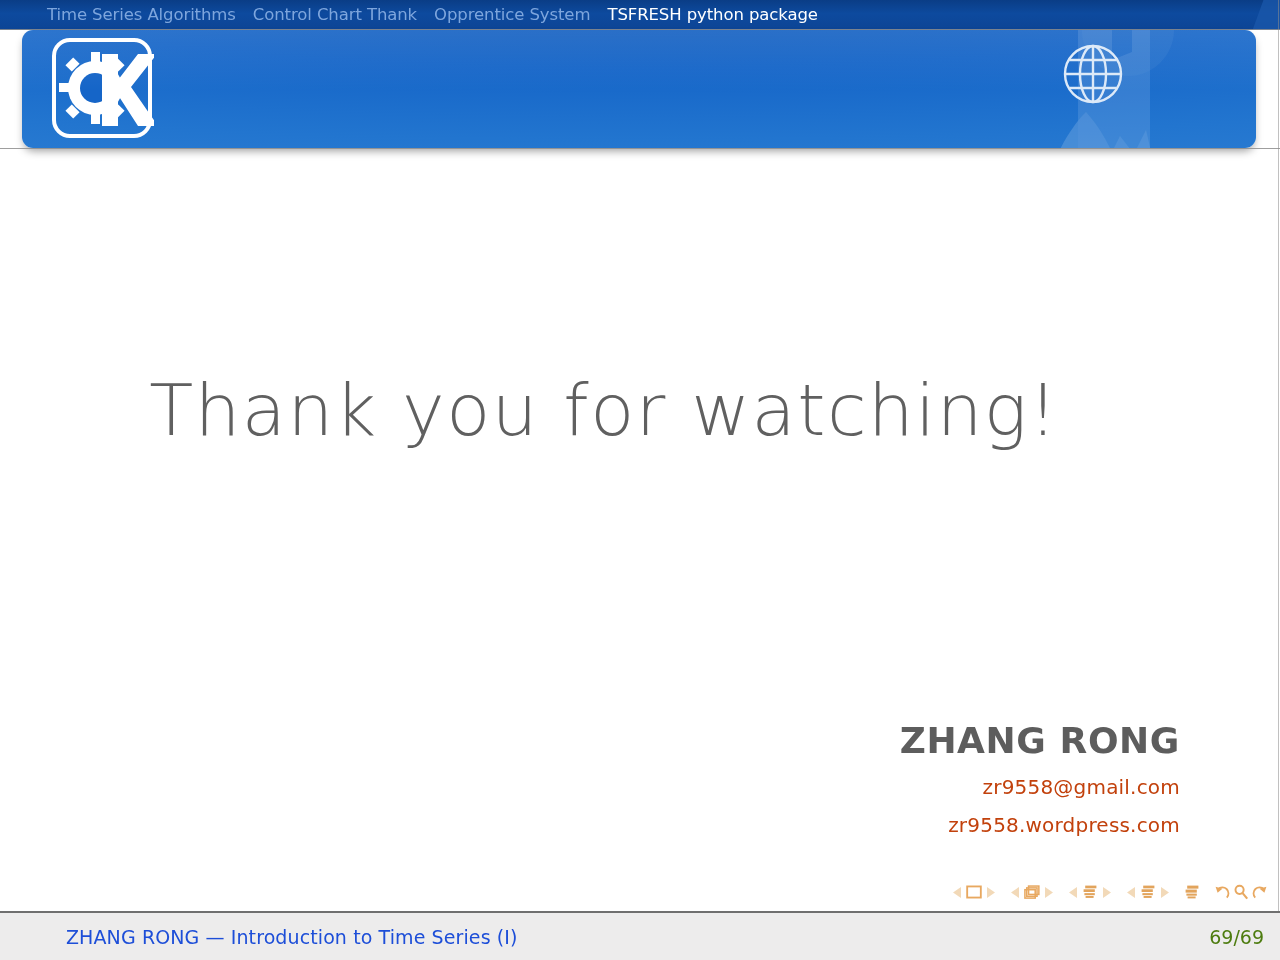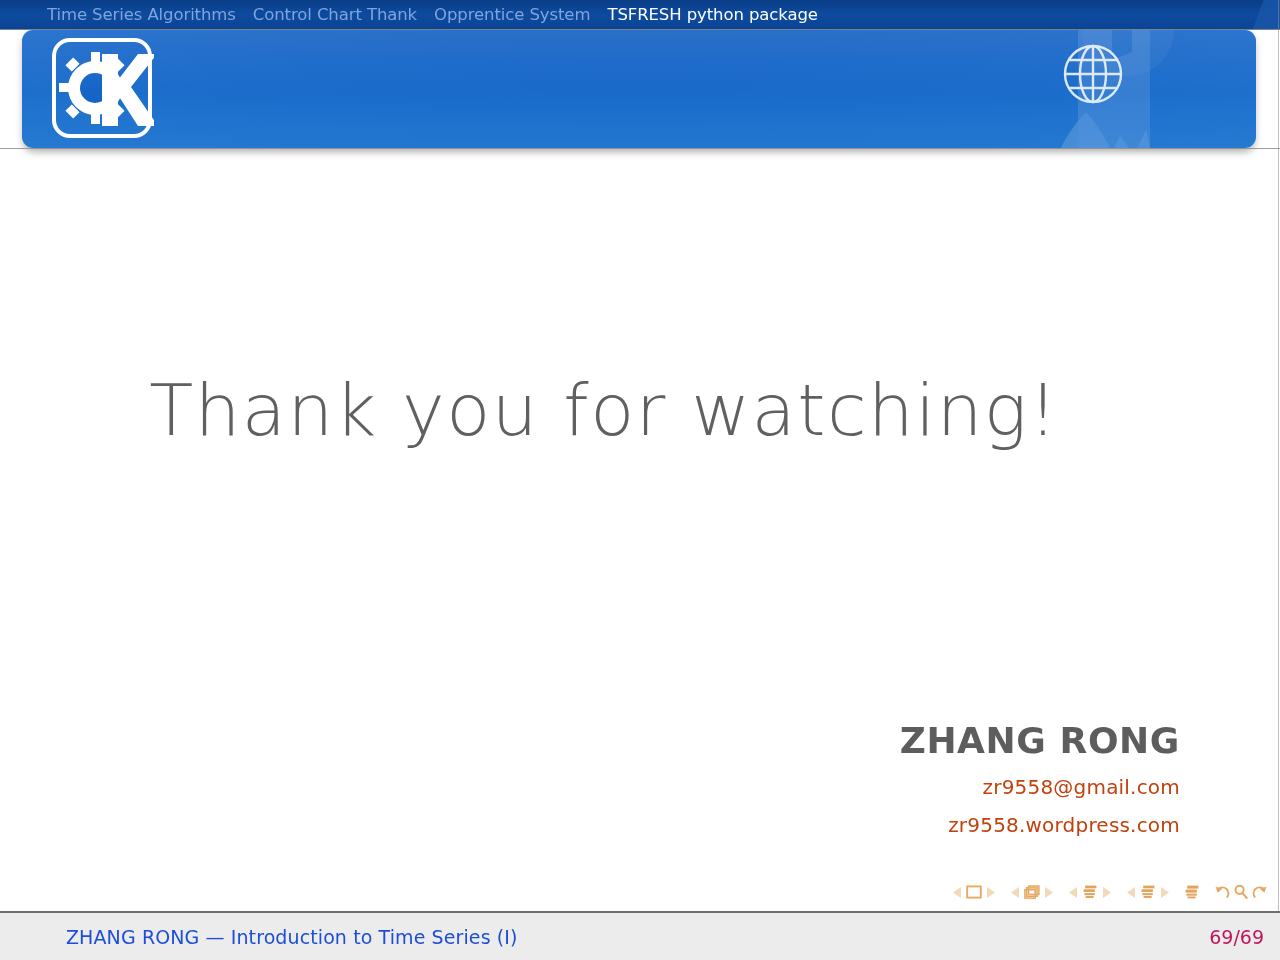--- a/index.html
+++ b/index.html
@@ -230,21 +230,21 @@
     color: #1d4ed8;
     white-space: nowrap;
     margin-left: 28px;
   }
   .footer-right {
     position: absolute;
     right: 16px;
     top: 13px;
     font-family: "DejaVu Sans", sans-serif;
     font-size: 19px;
-    color: #be185d;
+    color: #4d7c0f;
     white-space: nowrap;
   }
 </style>
 </head>
 <body>
 
 <div class="slide-root">
 
   <div class="navstrip">
     <div class="nav-arrow-cap"></div>

